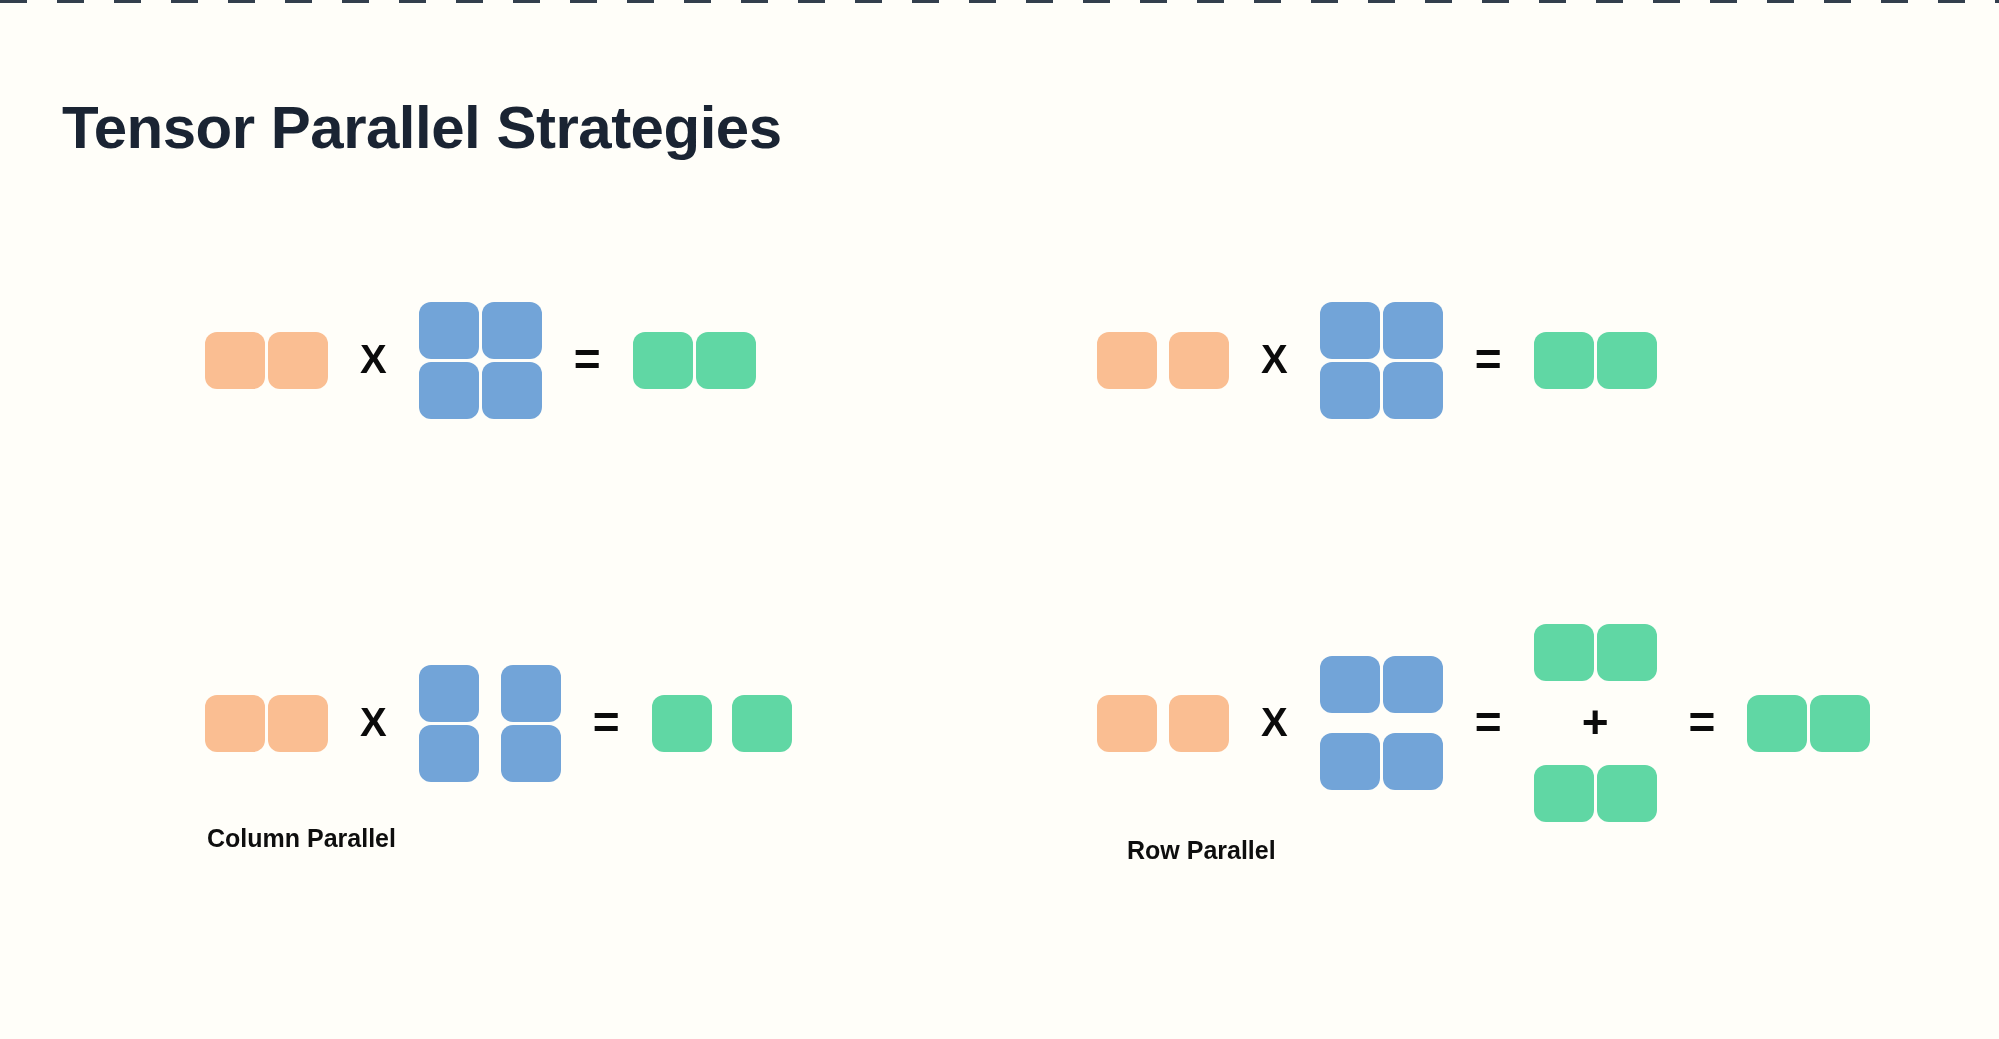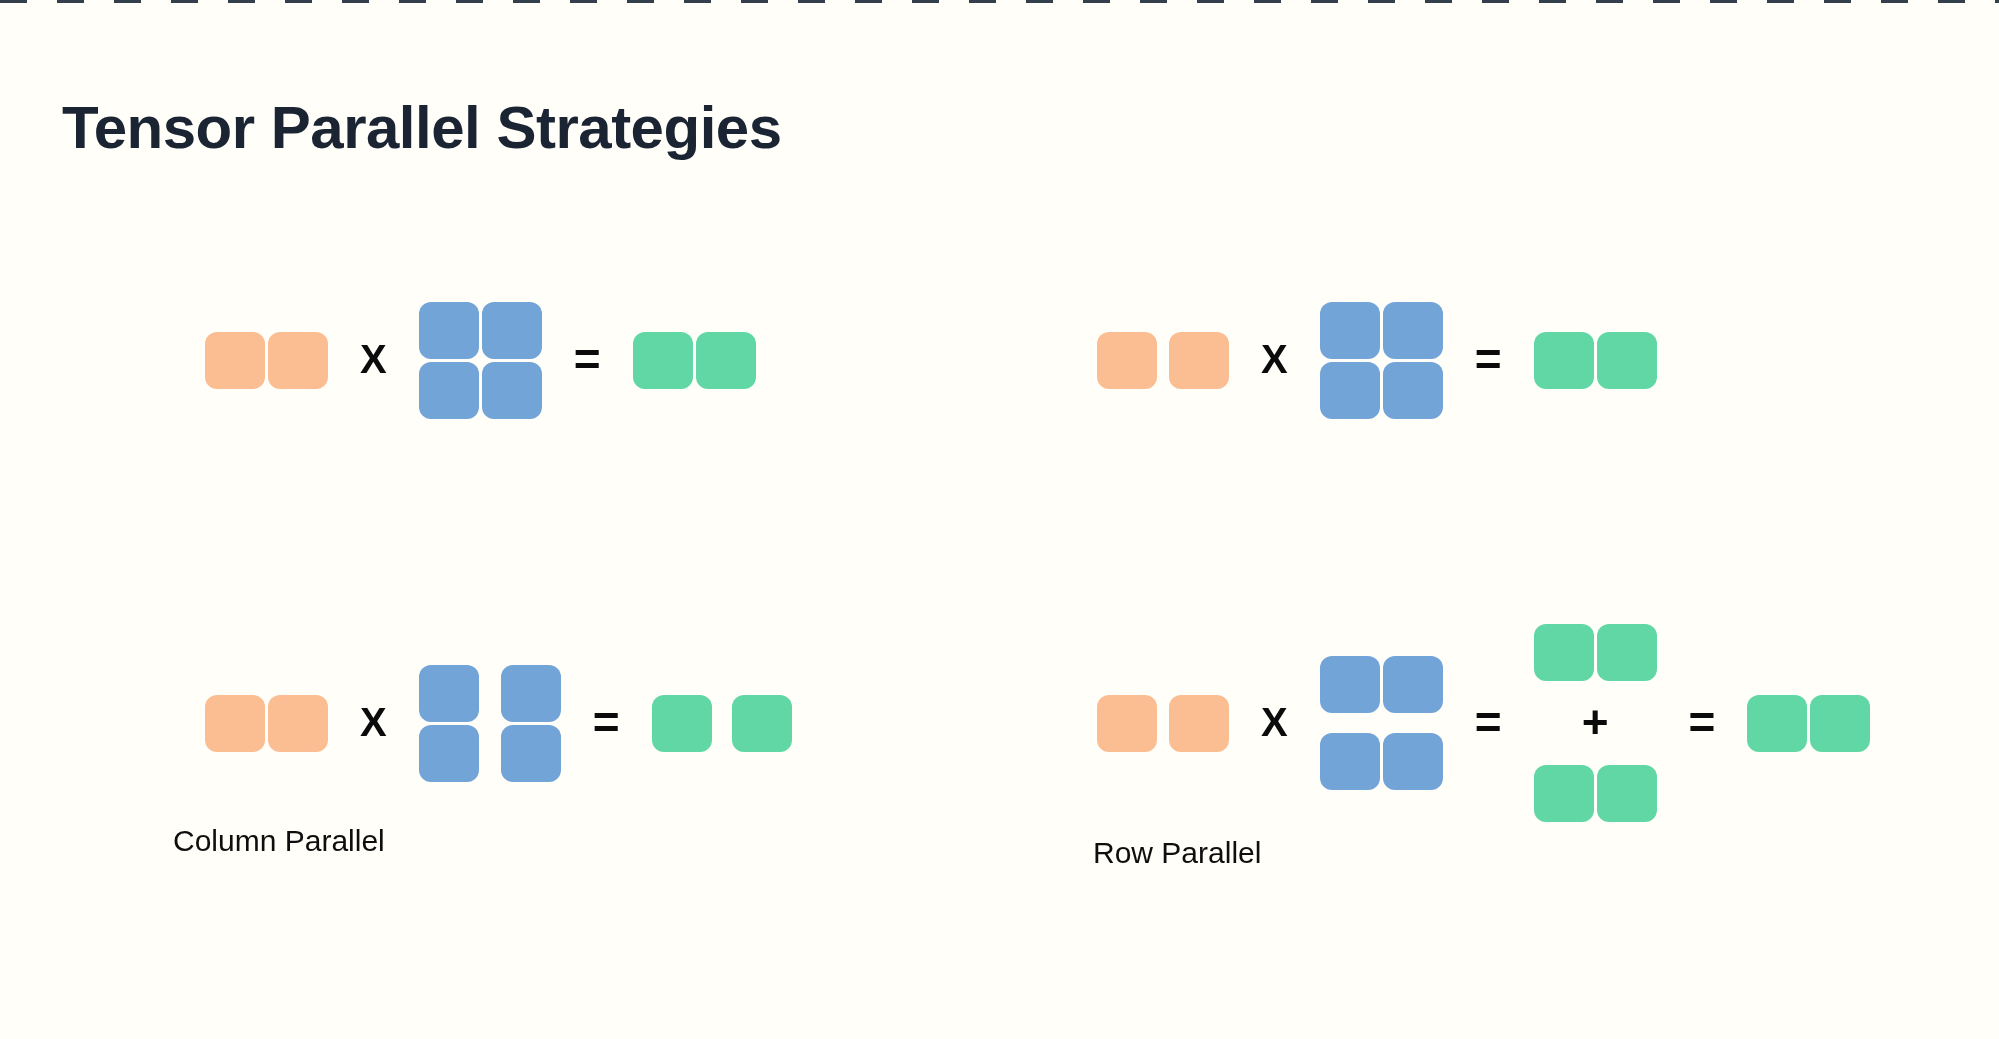--- a/index.html
+++ b/index.html
@@ -74,24 +74,25 @@
 
   .vstack {
     display: flex;
     flex-direction: column;
     align-items: center;
     row-gap: 18px;
   }
 
   .diagram-label {
     position: absolute;
-    font-size: 30px;
-    font-weight: 400;
+    font-size: 25px;
+    font-weight: 700;
     color: #0E0E0E;
     white-space: nowrap;
+    margin-left: 34px;
   }
   #label-column { left: 173px;  top: 824px; }
   #label-row    { left: 1093px; top: 836px; text-align: center; }
 </style>
 </head>
 <body style="background: rgb(255, 254, 249);">
 
 <div class="top-dash"></div>
 
 <h1 class="page-title" style="color: rgb(26, 36, 51);">Tensor Parallel Strategies</h1>

